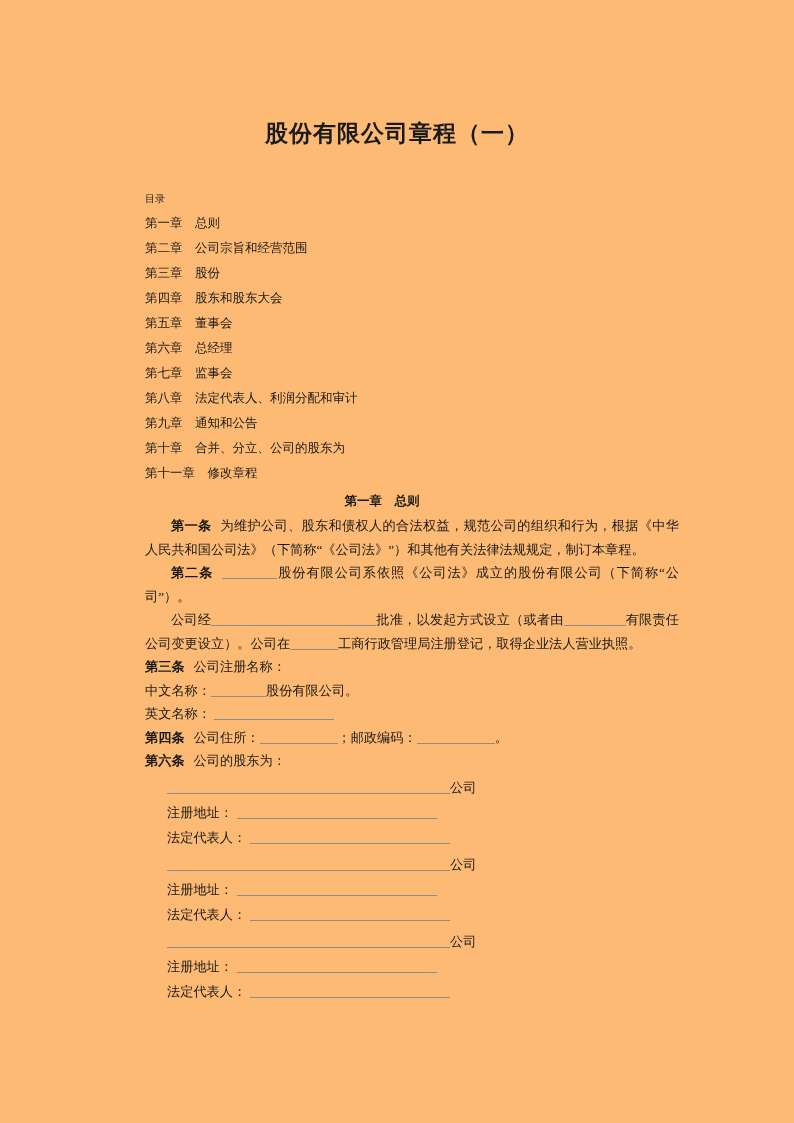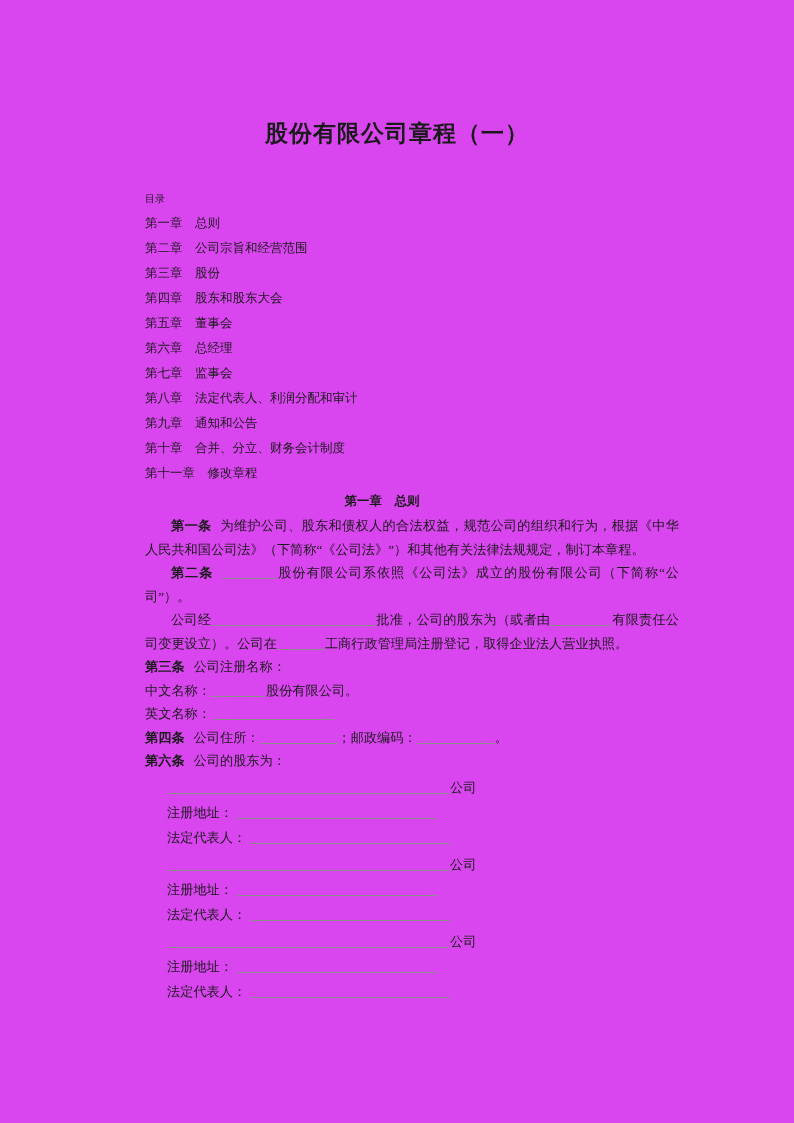--- a/index.html
+++ b/index.html
@@ -9,21 +9,21 @@
   }
   body {
     font-family: "Liberation Serif", "DejaVu Serif", serif;
     color: #1a1a1a;
   }
   .page {
     position: relative;
     width: 794px;
     height: 1123px;
     margin: 0 auto;
-    background: #d946ef;
+    background: #fdba74;
     overflow: hidden;
     box-sizing: border-box;
   }
   .doc-title {
     position: absolute;
     top: 118px;
     left: 0;
     width: 794px;
     text-align: center;
     font-size: 23px;
@@ -128,31 +128,31 @@
 
       <p class="toc-item"><span class="ch">第一章</span>　<span>总则</span></p>
       <p class="toc-item"><span class="ch">第二章</span>　<span>公司宗旨和经营范围</span></p>
       <p class="toc-item"><span class="ch">第三章</span>　<span>股份</span></p>
       <p class="toc-item"><span class="ch">第四章</span>　<span>股东和股东大会</span></p>
       <p class="toc-item"><span class="ch">第五章</span>　<span>董事会</span></p>
       <p class="toc-item"><span class="ch">第六章</span>　<span>总经理</span></p>
       <p class="toc-item"><span class="ch">第七章</span>　<span>监事会</span></p>
       <p class="toc-item"><span class="ch">第八章</span>　<span>法定代表人、利润分配和审计</span></p>
       <p class="toc-item"><span class="ch">第九章</span>　<span>通知和公告</span></p>
-      <p class="toc-item"><span class="ch">第十章</span>　<span>合并、分立、财务会计制度</span></p>
+      <p class="toc-item"><span class="ch">第十章</span>　<span>合并、分立、公司的股东为</span></p>
       <p class="toc-item"><span class="ch">第十一章</span>　<span>修改章程</span></p>
     </div>
 
     <p class="chapter-heading">第一章　总则</p>
 
     <p class="para indent"><span class="art-no">第一条</span><span>为维护公司、股东和债权人的合法权益，规范公司的组织和行为，根据《中华人民共和国公司法》（下简称“《公司法》”）和其他有关法律法规规定，制订本章程。</span></p>
 
     <p class="para indent"><span class="art-no">第二条</span><span class="blank w55"></span><span>股份有限公司系依照《公司法》成立的股份有限公司（下简称“公司”）。</span></p>
 
-    <p class="para indent"><span>公司经</span><span class="blank w165"></span><span>批准，公司的股东为（或者由</span><span class="blank w62"></span><span>有限责任公司变更设立）。公司在</span><span class="blank w48"></span><span>工商行政管理局注册登记，取得企业法人营业执照。</span></p>
+    <p class="para indent"><span>公司经</span><span class="blank w165"></span><span>批准，以发起方式设立（或者由</span><span class="blank w62"></span><span>有限责任公司变更设立）。公司在</span><span class="blank w48"></span><span>工商行政管理局注册登记，取得企业法人营业执照。</span></p>
 
     <p class="para"><span class="art-no">第三条</span><span>公司注册名称：</span></p>
     <p class="sub-line"><span>中文名称：</span><span class="blank w55"></span><span>股份有限公司。</span></p>
     <p class="sub-line"><span>英文名称：</span>&nbsp;<span class="blank w120"></span></p>
 
     <p class="sub-line"><span class="art-no">第四条</span><span>公司住所：</span><span class="blank w78"></span><span>；邮政编码：</span><span class="blank w78"></span><span>。</span></p>
 
 
     <p class="sub-line"><span class="art-no">第六条</span><span>公司的股东为：</span></p>
 

